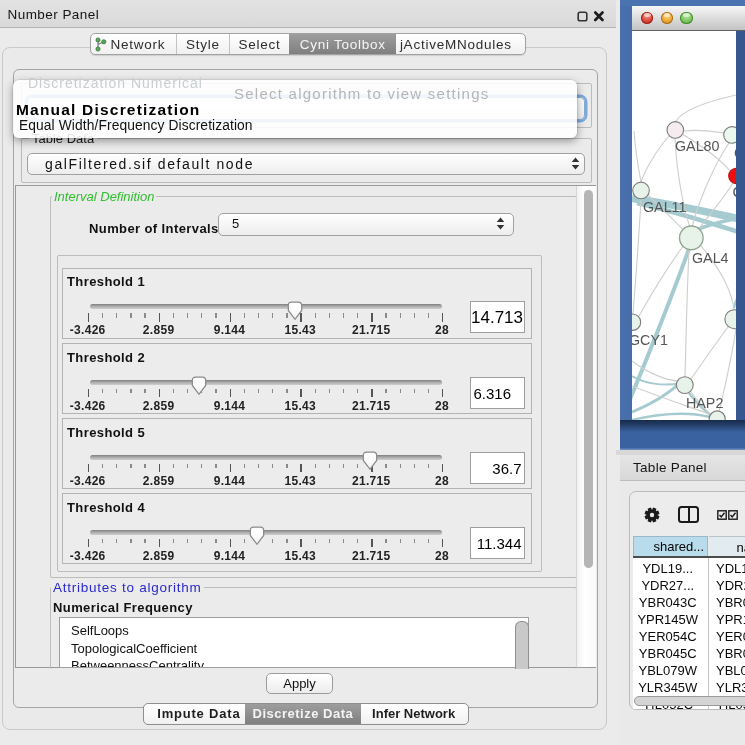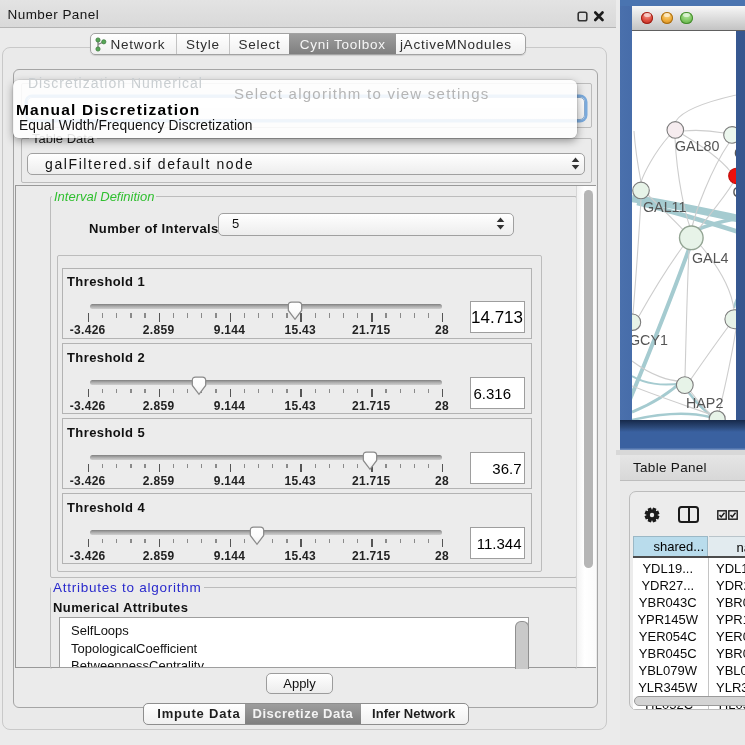--- a/index.html
+++ b/index.html
@@ -244,21 +244,21 @@
 <stop offset="0" stop-color="#ffffff"></stop>
           <stop offset="0.55" stop-color="#fbfbfb"></stop>
           <stop offset="1" stop-color="#eeeeee"></stop>
         </linearGradient>
       </defs>
 <path d="M1,4.2 Q1,1 4.2,1 L10.8,1 Q14,1 14,4.2 L14,9.2 L7.5,17.8 L1,9.2 Z" fill="url(#thg493)" stroke="#8a8a8a" stroke-width="1.2"></path>
 </svg>
 <div class="a" style="left:470px;top:526.9px;width:55px;height:32px;background:#ffffff;border:1px solid #9e9e9e;box-sizing:border-box;font-size:15px;color:#000;text-align:right;line-height:31px;padding-right:2.5px;">11.344</div>
 <div class="a" style="left:50px;top:587px;width:525px;height:81px;border:1px solid #bcbcbc;border-radius:2px;border-bottom:none;"></div>
 <div class="a txt" style="left:51px;top:580px;font-size:13.5px;letter-spacing:0.75px;color:#2929cc;background:#ebebeb;padding:0 2px;">Attributes to algorithm</div>
-<div class="a txt b13" style="left:53px;top:599.5px;color:#111;">Numerical Attributes</div>
+<div class="a txt b13" style="left:53px;top:599.5px;color:#111;">Numerical Frequency</div>
 <div class="a" style="left:59px;top:617px;width:470px;height:51px;background:#ffffff;border:1px solid #9e9e9e;box-sizing:border-box;overflow:hidden;">
       <div style="padding:4px 0 0 11px;font-size:13px;color:#111;line-height:17.7px;">SelfLoops<br>TopologicalCoefficient<br>BetweennessCentrality</div>
     </div>
 <div class="a" style="left:515px;top:621px;width:12px;height:47px;background:#c9c9c9;border:1px solid #909090;border-radius:6px 6px 0 0;border-bottom:none;"></div>
 <div class="a" style="left:576px;top:186px;width:19px;height:481px;background:linear-gradient(to right,#f2f2f2,#ffffff 40%,#fafafa);border-left:1px solid #d6d6d6;"></div>
 <div class="a" style="left:583.5px;top:190px;width:9px;height:378px;background:#b5b5b5;border-radius:5px;"></div>
 <div class="a" style="left:266px;top:673px;width:67px;height:21px;background:linear-gradient(#ffffff,#ececec);border:1px solid #9c9c9c;border-radius:5px;box-sizing:border-box;font-size:13px;color:#111;display:flex;align-items:center;justify-content:center;">Apply</div>
 <div class="a" style="left:143px;top:703px;height:19.5px;display:flex;border:1px solid #8e8e8e;border-radius:5px;overflow:hidden;background:linear-gradient(#ffffff,#f0f0f0);">
 <div style="width:100.7px;display:flex;align-items:center;justify-content:center;font-size:13px;font-weight:bold;letter-spacing:0.8px;color:#1e1e1e;box-sizing:border-box;">
         <span style="position:relative;left:4.5px;">Impute Data</span>

